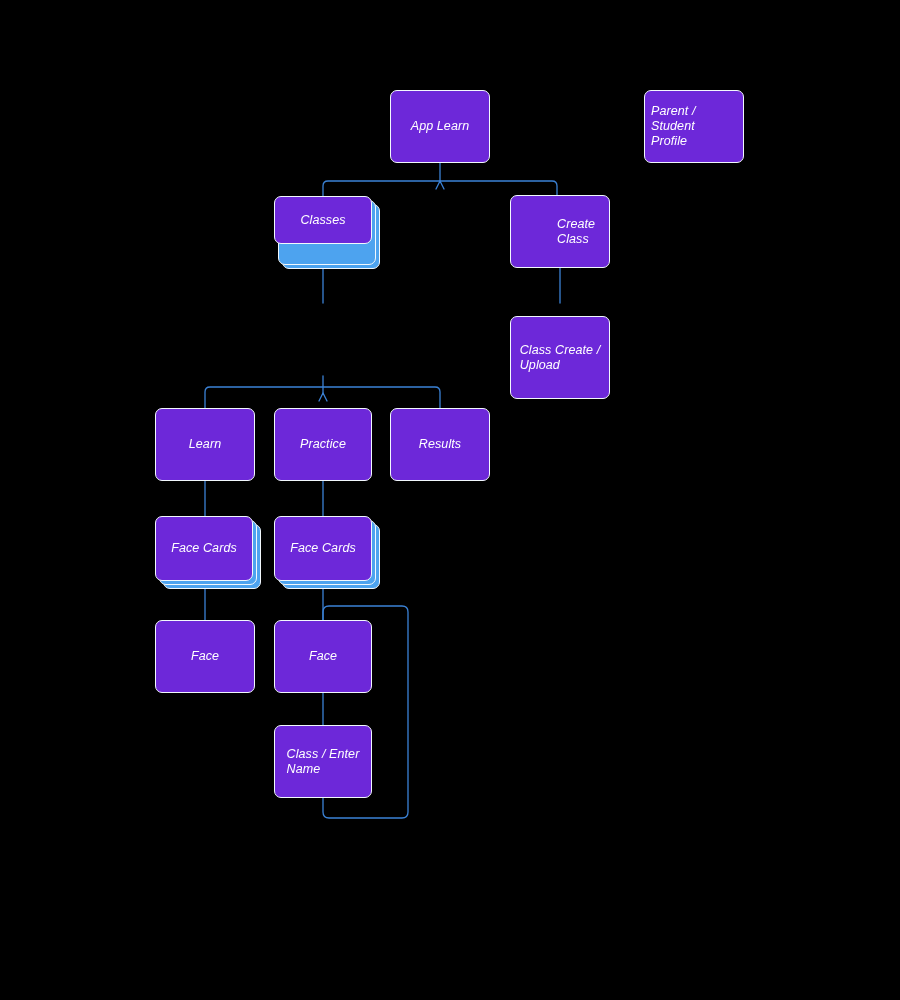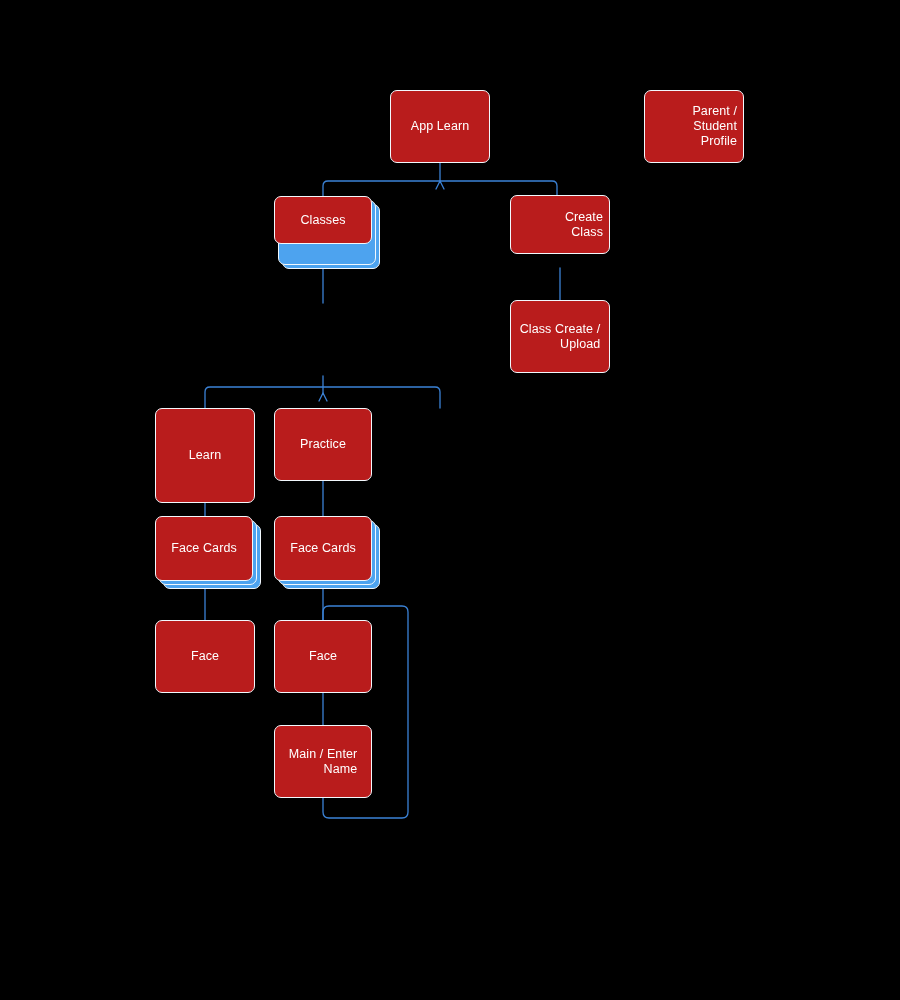--- a/index.html
+++ b/index.html
@@ -21,32 +21,33 @@
     position: absolute;
     left: 0;
     top: 0;
     width: 900px;
     height: 1000px;
     pointer-events: none;
   }
   .node {
     position: absolute;
     box-sizing: border-box;
-    background: #b91c1c;
+    background: #6d28d9;
     border: 1px solid #f2f8fd;
     border-radius: 7px;
     color: #ffffff;
     font-size: 12.5px;
     line-height: 15px;
     letter-spacing: 0.1px;
     display: flex;
     align-items: center;
     justify-content: center;
-    text-align: right;
+    text-align: left;
     z-index: 5;
+    font-style: italic;
   }
   .node-label {
     display: block;
     padding: 0 6px;
     white-space: pre-line;
   }
   
   .stack-layer {
     position: absolute;
     box-sizing: border-box;
@@ -106,38 +107,41 @@
     <span class="node-label">Parent / Student
 Profile</span>
   </div>
 
   <div class="stack-layer" style="left:282px; top:204px; width:98px; height:65px;"></div>
   <div class="stack-layer" style="left:278px; top:200px; width:98px; height:65px; z-index:4;"></div>
   <div class="node" style="left:274px; top:196px; width:98px; height:48px;">
     <span class="node-label">Classes</span>
   </div>
 
-  <div class="node" style="left:510px; top:195px; width:100px; height:59px;padding-left:40px;">
+  <div class="node" style="left:510px; top:195px; width:100px; height:73px;padding-left:40px;">
     <span class="node-label">Create Class</span>
   </div>
 
 
-  <div class="node" style="left:510px; top:300px; width:100px; height:73px;">
+  <div class="node" style="left:510px; top:316px; width:100px; height:83px;">
     <span class="node-label">Class Create /
 Upload</span>
   </div>
 
-  <div class="node" style="left:155px; top:408px; width:100px; height:95px;">
+  <div class="node" style="left:155px; top:408px; width:100px; height:73px;">
     <span class="node-label">Learn</span>
   </div>
 
   <div class="node" style="left:274px; top:408px; width:98px; height:73px;">
     <span class="node-label">Practice</span>
   </div>
 
+  <div class="node" style="left:390px; top:408px; width:100px; height:73px;">
+    <span class="node-label">Results</span>
+  </div>
 
   <div class="stack-layer" style="left:163px; top:524px; width:98px; height:65px;"></div>
   <div class="stack-layer" style="left:159px; top:520px; width:98px; height:65px; z-index:4;"></div>
   <div class="node" style="left:155px; top:516px; width:98px; height:65px;">
     <span class="node-label">Face Cards</span>
   </div>
 
   <div class="stack-layer" style="left:282px; top:524px; width:98px; height:65px;"></div>
   <div class="stack-layer" style="left:278px; top:520px; width:98px; height:65px; z-index:4;"></div>
   <div class="node" style="left:274px; top:516px; width:98px; height:65px;">
@@ -146,17 +150,17 @@
 
   <div class="node" style="left:155px; top:620px; width:100px; height:73px;">
     <span class="node-label">Face</span>
   </div>
 
   <div class="node" style="left:274px; top:620px; width:98px; height:73px;">
     <span class="node-label">Face</span>
   </div>
 
   <div class="node" style="left:274px; top:725px; width:98px; height:73px;">
-    <span class="node-label">Main / Enter
+    <span class="node-label">Class / Enter
 Name</span>
   </div>
 
 </div>
 
 </body></html>

